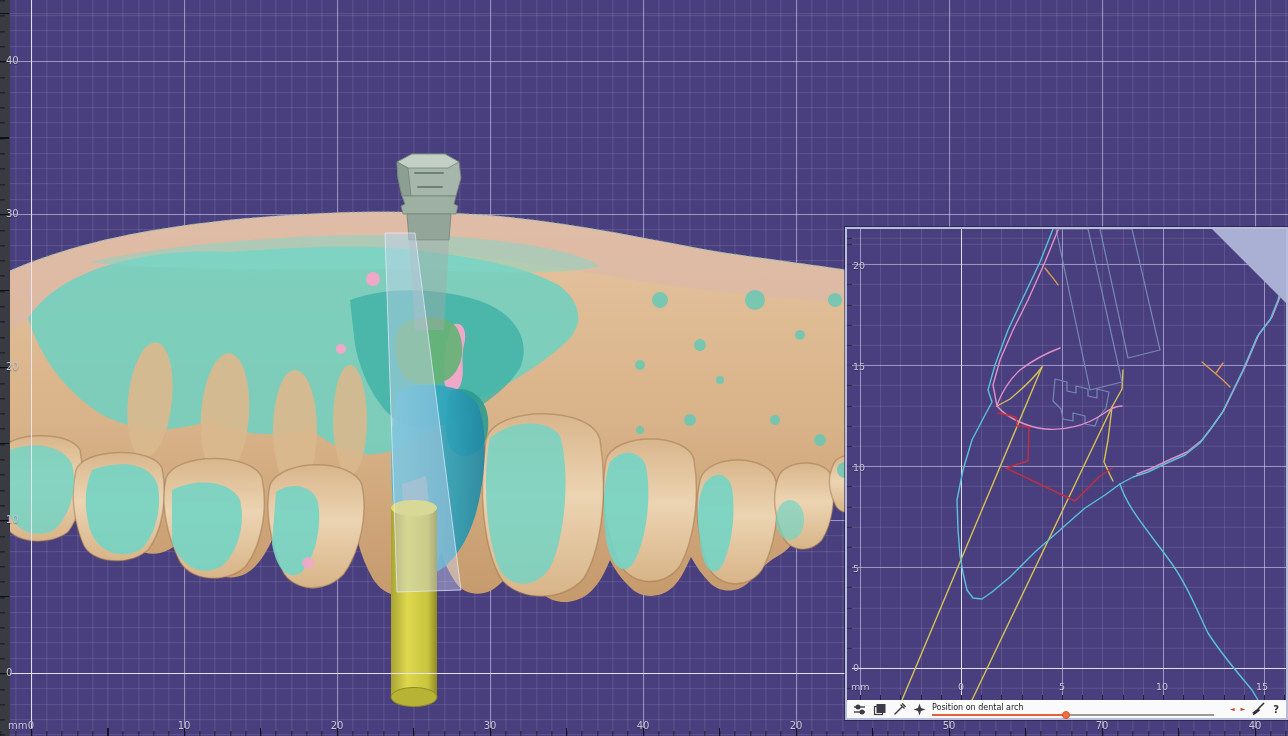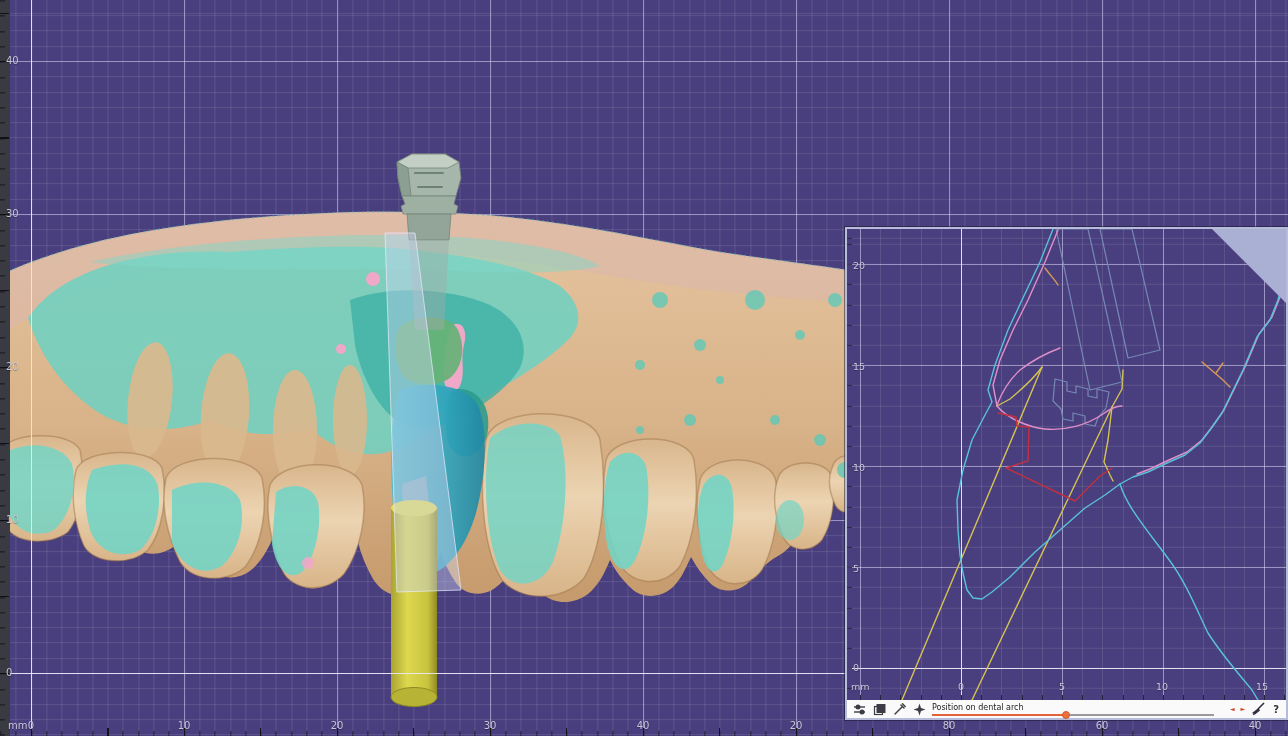--- a/index.html
+++ b/index.html
@@ -205,22 +205,22 @@
     <span class="rlab v" style="top:520px">10</span>
     <span class="rlab v" style="top:673px">0</span>
 
     <span class="rlab unit" style="left:8px;top:720px">mm</span>
     <span class="rlab h" style="left:31px">0</span>
     <span class="rlab h" style="left:184px">10</span>
     <span class="rlab h" style="left:337px">20</span>
     <span class="rlab h" style="left:490px">30</span>
     <span class="rlab h" style="left:643px">40</span>
     <span class="rlab h" style="left:796px">20</span>
-    <span class="rlab h" style="left:949px">80</span>
-    <span class="rlab h" style="left:1102px">60</span>
+    <span class="rlab h" style="left:949px">50</span>
+    <span class="rlab h" style="left:1102px">70</span>
     <span class="rlab h" style="left:1255px">40</span>
   </div>
 
   <div id="panel">
     <div id="section-area">
       <div class="axis-v" style="left:114px"></div>
       <div class="axis-h" style="top:439px"></div>
 
       <svg width="439" height="471" viewBox="0 0 439 471" style="position:absolute;left:0;top:0">
         <g fill="none" stroke-width="1.4" stroke-linecap="round" stroke-linejoin="round">

